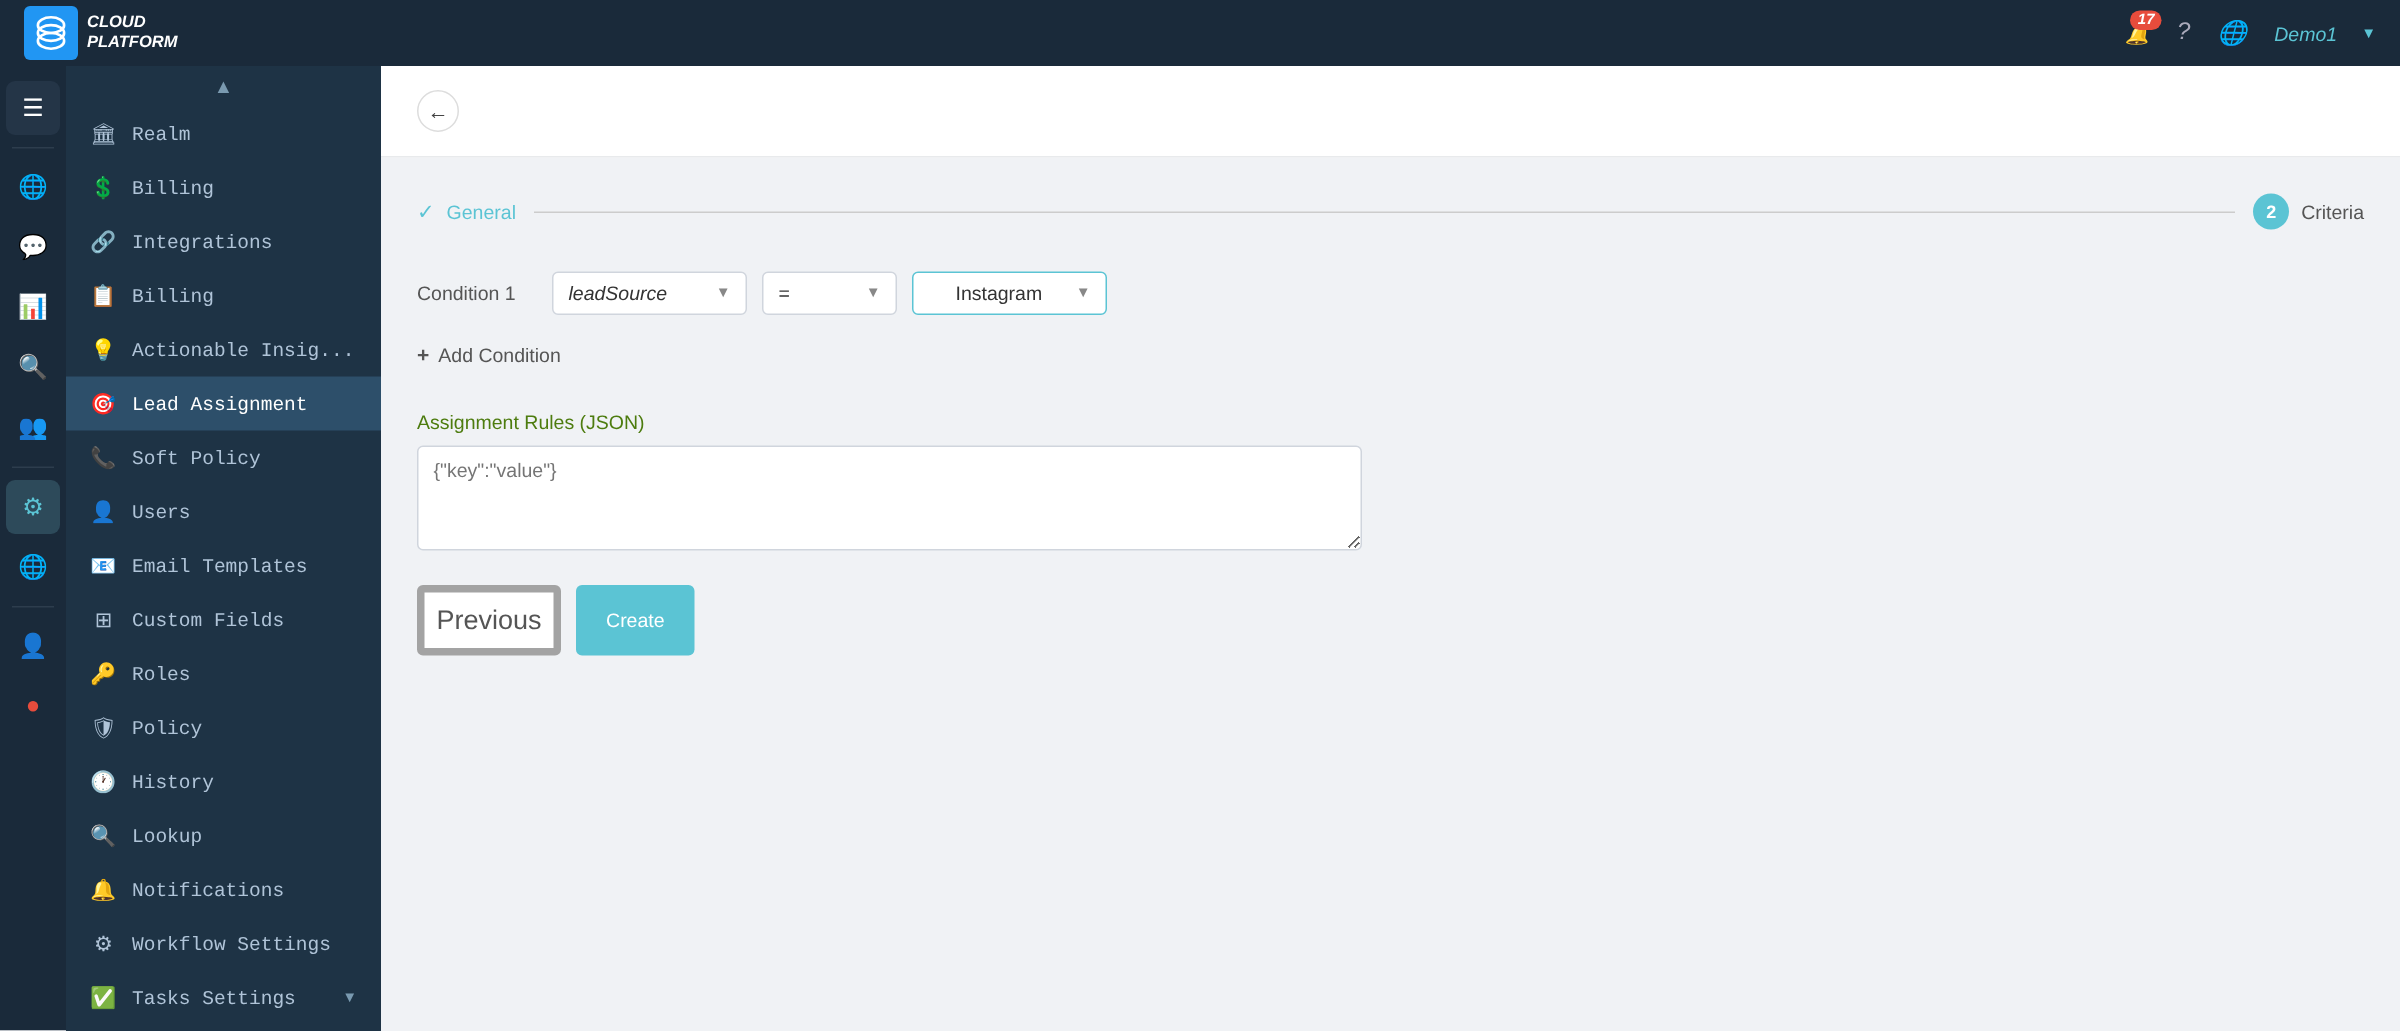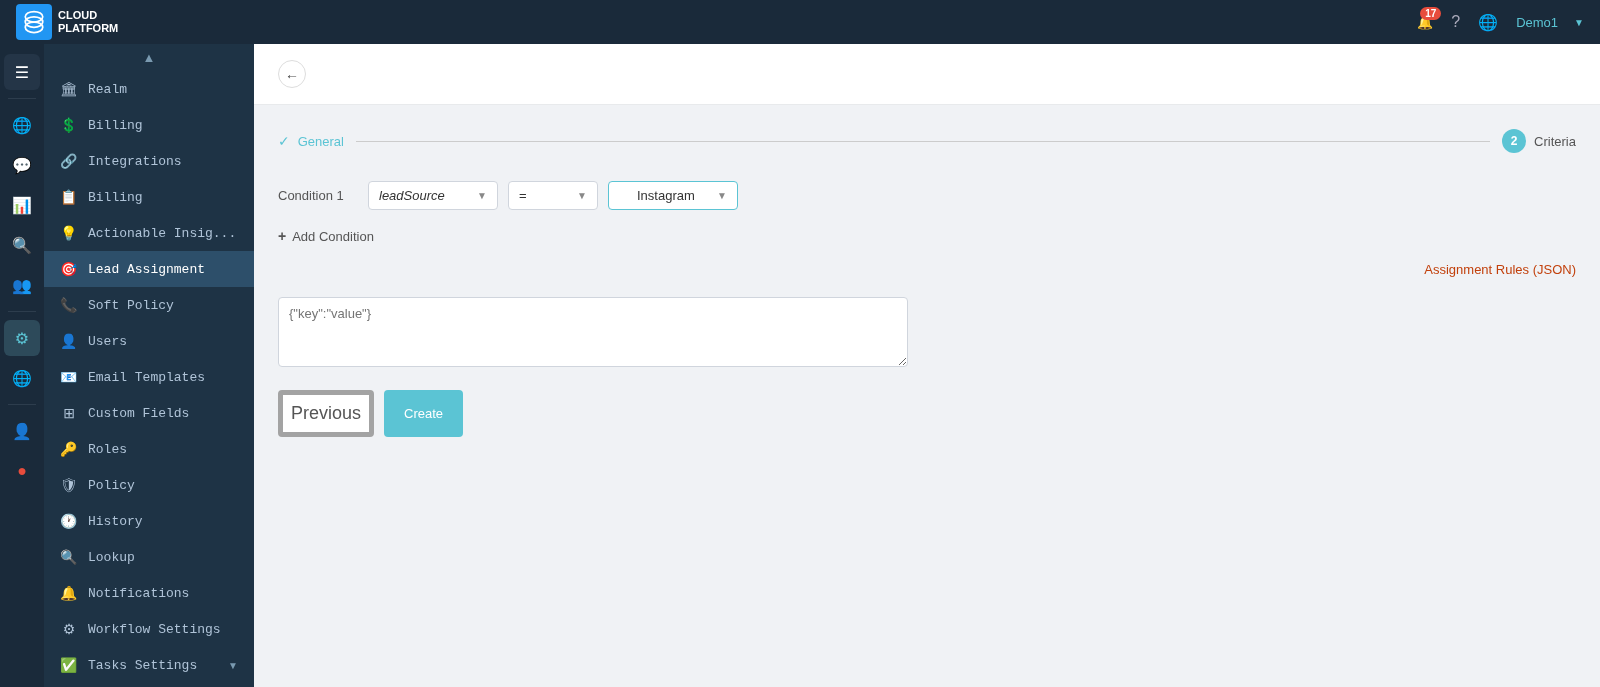--- a/index.html
+++ b/index.html
@@ -8,20 +8,21 @@
     
     .top-header {
       background: #1a2a3a;
       height: 44px;
       display: flex;
       align-items: center;
       justify-content: space-between;
       padding: 0 16px;
       flex-shrink: 0;
       z-index: 100;
+      font-style: italic;
     }
     .top-header-left { display: flex; align-items: center; gap: 10px; }
     .logo-area { display: flex; align-items: center; gap: 6px; }
     .logo-icon { width: 36px; height: 36px; background: #2196f3; border-radius: 4px; display: flex; align-items: center; justify-content: center; }
     .logo-icon svg { width: 28px; height: 28px; fill: white; }
     .logo-text { color: white; font-size: 11px; font-weight: 600; line-height: 1.2; }
 
     .top-header-right { display: flex; align-items: center; gap: 18px; }
     .notification-bell { position: relative; cursor: pointer; }
     .notification-badge {
@@ -147,21 +148,21 @@
     .step-line {
       flex: 1;
       height: 1px;
       background: #ccc;
       margin: 0 12px;
       min-width: 80px;
     }
     .step-check { color: #5bc4d4; font-size: 14px; }
 
     
-    .condition-section { margin-bottom: 12px; }
+    .condition-section { margin-bottom: 24px; }
     .condition-row {
       display: flex;
       align-items: center;
       gap: 10px;
       margin-bottom: 12px;
     }
     .condition-label { color: #555; font-size: 13px; min-width: 80px; }
     .condition-select {
       border: 1px solid #d0d5dd;
       border-radius: 4px;
@@ -186,21 +187,21 @@
       gap: 6px;
       color: #555;
       font-size: 13px;
       cursor: pointer;
       padding: 6px 0;
     }
     .plus-icon { font-size: 14px; font-weight: bold; }
 
     
     .assignment-section { margin-top: 8px; }
-    .section-label { font-size: 13px; color: #c2410c; margin-bottom: 20px; text-align: right; }
+    .section-label { font-size: 13px; color: #4d7c0f; margin-bottom: 8px; }
     .json-textarea {
       width: 630px;
       height: 70px;
       border: 1px solid #d0d5dd;
       border-radius: 4px;
       padding: 8px 10px;
       font-size: 13px;
       color: #aaa;
       resize: vertical;
       background: white;

